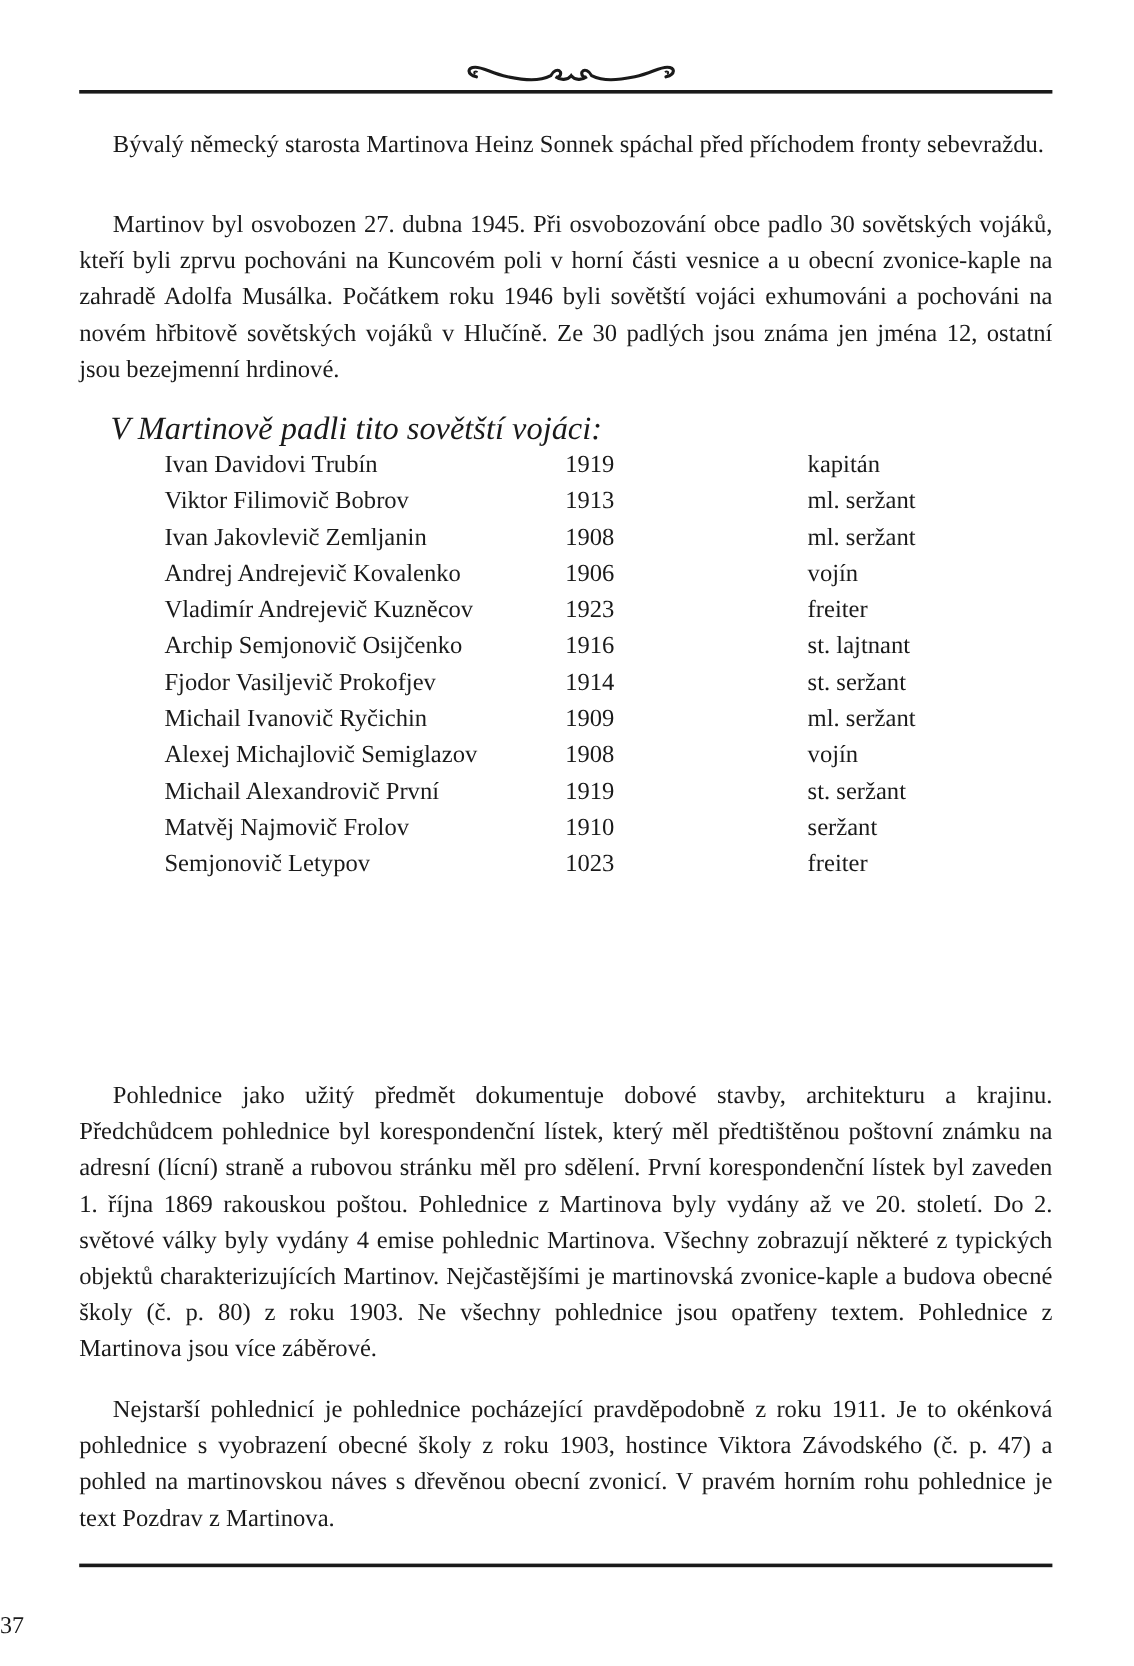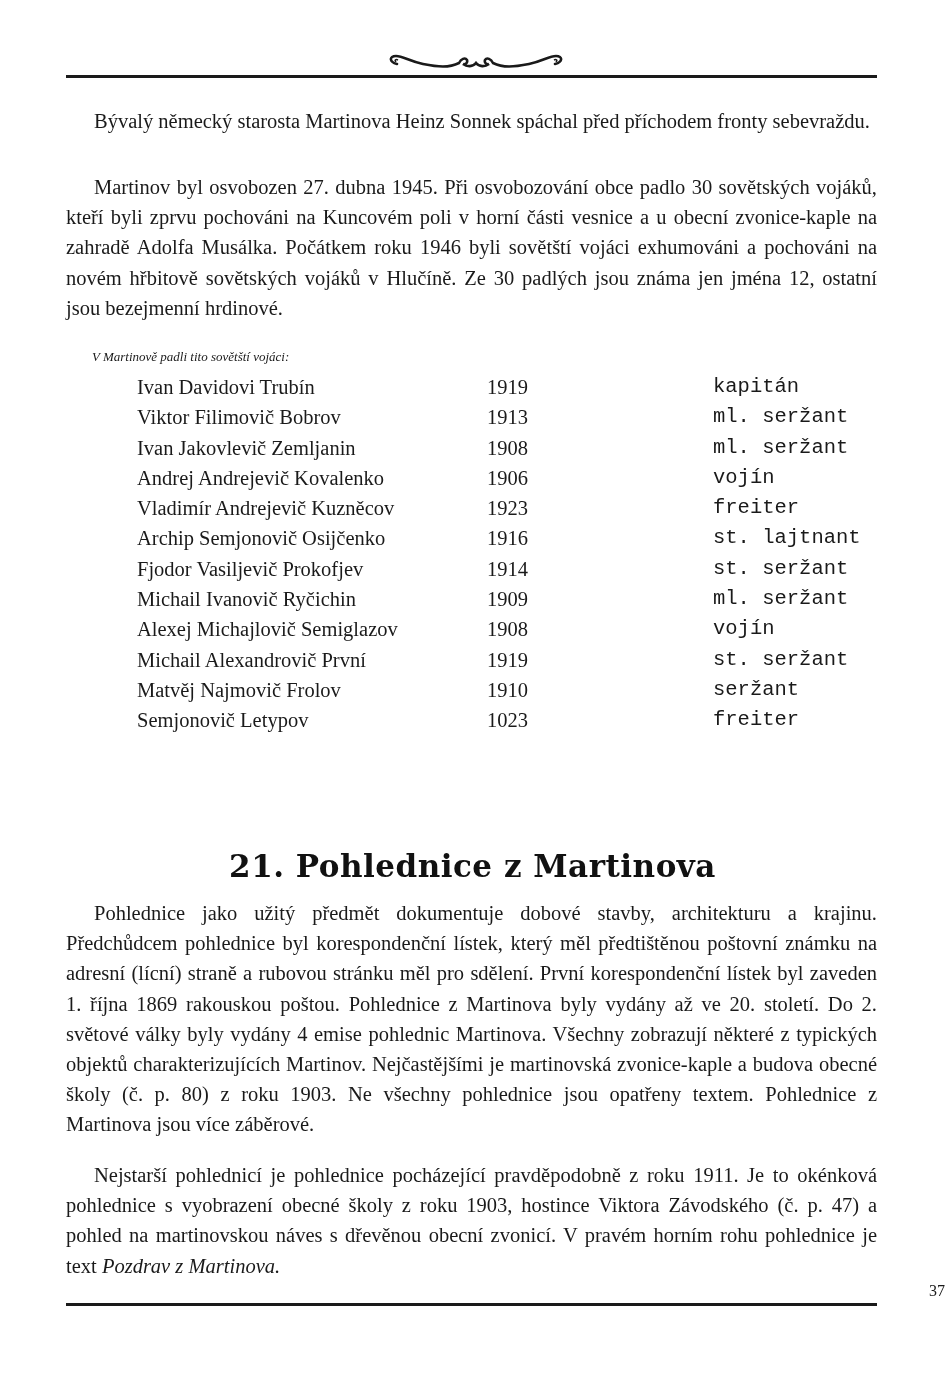--- a/index.html
+++ b/index.html
@@ -3,46 +3,46 @@
 <meta charset="utf-8">
 <style>
   html, body { margin: 0; padding: 0; background: #ffffff; }
   body { width: 945px; height: 1388px; position: relative; overflow: hidden;
          font-family: "Liberation Serif", "DejaVu Serif", serif; color: #1a1a1a; }
   .page { position: absolute; left: 0; top: 0; width: 930px; height: 1388px; border-radius: 25px; }
 
   .ornament { position: absolute; left: 383px; top: 48px; width: 180px; height: 26px; }
   .rule-top { position: absolute; left: 66px; top: 75px; width: 811px; height: 3px; background: #1a1a1a; }
   .rule-bottom { position: absolute; left: 66px; top: 1303px; width: 811px; height: 3px; background: #1a1a1a; }
-  .page-number { position: absolute; left: 0; width: 945px; top: 1282px; text-align: right; font-size: 16px; }
+  .page-number { position: absolute; left: 0; width: 945px; top: 1344px; text-align: left; font-size: 20px; }
 
   .text { position: absolute; left: 66px; width: 811px; font-size: 20.5px; line-height: 30.2px; }
   .p { margin: 0; text-align: justify; text-indent: 28px; }
   .p.last-left { text-align-last: left; }
 
   #p1 { top: 106px; }
   #p2 { top: 172px; }
 
-  .list-intro { position: absolute; left: 92px; top: 342px; font-style: italic; font-size: 13px; line-height: 30px; }
+  .list-intro { position: absolute; left: 92px; top: 342px; font-style: italic; font-size: 27px; line-height: 30px; }
   .soldiers { position: absolute; left: 137px; top: 372px; font-size: 20.5px; }
   .soldier-row { height: 30.3px; line-height: 30px; position: relative; white-space: nowrap; }
   .s-name { position: absolute; left: 0; }
-  .s-year { position: absolute; left: 350px; }
-  .s-rank { position: absolute; left: 576px; font-family: Liberation Mono, monospace; }
+  .s-year { position: absolute; left: 334px; }
+  .s-rank { position: absolute; left: 536px; }
 
   #p3 { top: 751px; }
 
   .section-heading { position: absolute; left: 0; width: 945px; top: 846px; text-align: center;
         font-family: "DejaVu Serif", serif; font-weight: bold; font-size: 31px; letter-spacing: 0.5px;
         line-height: 40px; color: #111; }
 
   #p4 { top: 898px; }
   #p5 { top: 1160px; }
 
-  .em { font-style: italic; }
+  .em { }
 </style>
 </head>
 <body>
 
 <div class="page">
 
   <svg class="ornament" viewBox="0 0 180 26">
     <path d="M14 16 C6 14 6 8 13 8 C20 8 26 13 40 16 C55 19 66 20 76 15 C78 11 82 9 84 12 C85 15 82 17 80 16 C84 19 90 19 93 15
              C96 19 102 19 106 16 C104 17 101 15 102 12 C104 9 108 11 110 15 C120 20 131 19 146 16 C160 13 166 8 173 8 C180 8 180 14 172 16" fill="none" stroke="#1a1a1a" stroke-width="2.6" stroke-linecap="round"></path>
     <path d="M13 14 C11 12 13 11 15 12" fill="none" stroke="#1a1a1a" stroke-width="1.6"></path>
@@ -117,21 +117,20 @@
         <span class="s-rank">seržant</span>
       </div>
       <div class="soldier-row">
         <span class="s-name">Semjonovič Letypov</span>
         <span class="s-year">1023</span>
         <span class="s-rank">freiter</span>
       </div>
     </div>
 
 
-  <div class="section-heading">21. Pohlednice z Martinova</div>
 
   <div class="text" id="p4">
     <p class="p last-left">Pohlednice jako užitý předmět dokumentuje dobové stavby, architekturu a krajinu. Předchůdcem pohlednice byl korespondenční lístek, který měl předtištěnou poštovní známku na adresní (lícní) straně a rubovou stránku měl pro sdělení. První korespondenční lístek byl zaveden 1. října 1869 rakouskou poštou. Pohlednice z Martinova byly vydány až ve 20. století. Do 2. světové války byly vydány 4 emise pohlednic Martinova. Všechny zobrazují některé z typických objektů charakterizujících Martinov. Nejčastějšími je martinovská zvonice-kaple a budova obecné školy (č. p. 80) z roku 1903. Ne všechny pohlednice jsou opatřeny textem. Pohlednice z Martinova jsou více záběrové.</p>
   </div>
 
   <div class="text" id="p5">
     <p class="p last-left"><span>Nejstarší pohlednicí je pohlednice pocházející pravděpodobně z roku 1911. Je to okénková pohlednice s vyobrazení obecné školy z roku 1903, hostince Viktora Závodského (č. p. 47) a pohled na martinovskou náves s dřevěnou obecní zvonicí. V pravém horním rohu pohlednice  je text </span><span class="em">Pozdrav z Martinova.</span></p>
   </div>
 
   <div class="rule-bottom"></div>

